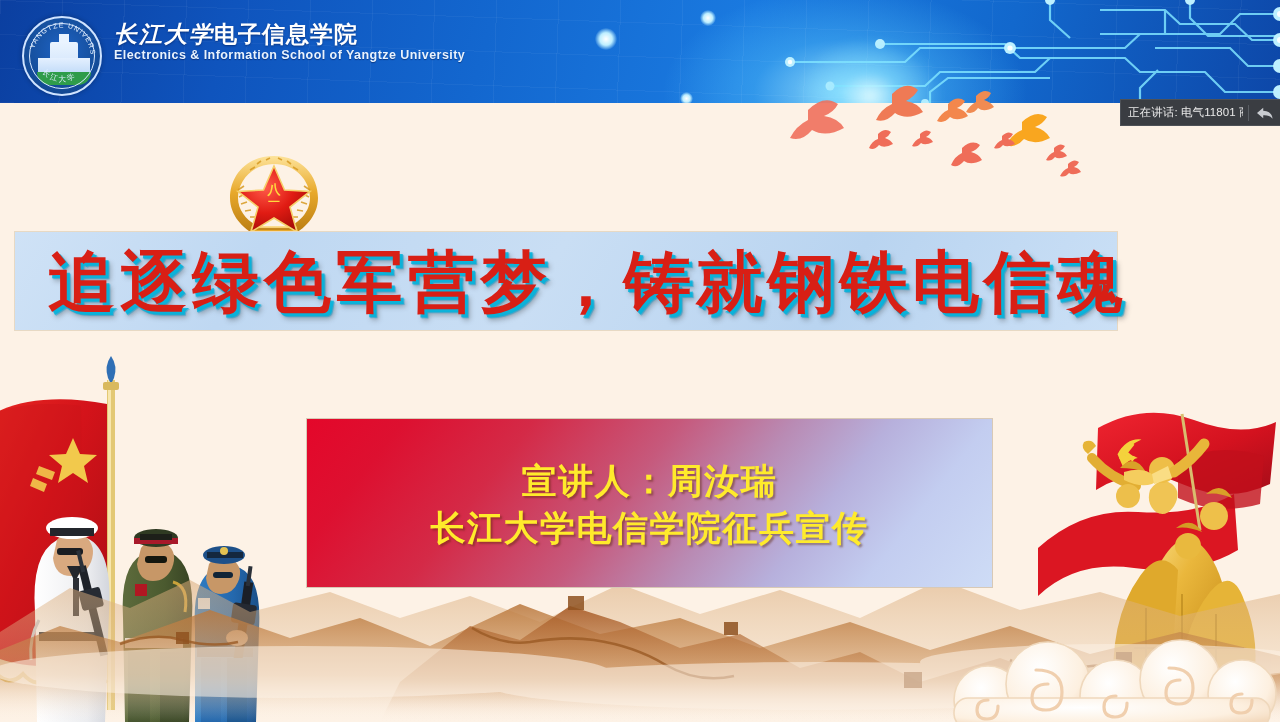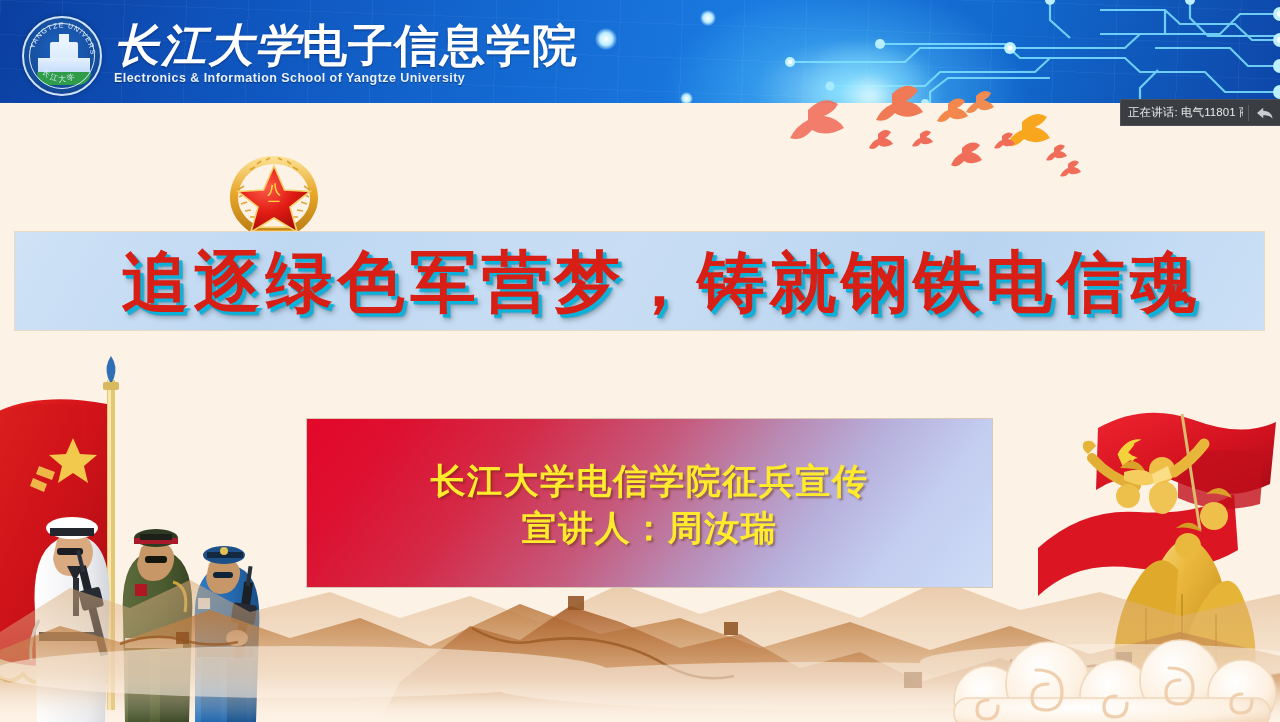--- a/index.html
+++ b/index.html
@@ -78,42 +78,42 @@
   .seal-water {
     position:absolute; left:13px; top:54px; width:54px; height:13px;
     background:#2f9c4a;
     border-radius:0 0 26px 26px;
   }
   .seal-ring-text {
     position:absolute; left:0; top:0; width:100%; height:100%;
   }
   .logo-text { padding-top:6px; }
   .logo-cn {
-    font-size:45px; font-weight:700; color:#ffffff; letter-spacing:1px;
+    font-size:23px; font-weight:700; color:#ffffff; letter-spacing:1px;
     line-height:1.05; white-space:nowrap;
     text-shadow:0 1px 2px rgba(0,20,70,.5);
   }
   .logo-cn .cursive { font-family:"DejaVu Serif","Liberation Serif",serif; font-style:italic; font-weight:700; letter-spacing:2px; }
   .logo-en {
     font-size:12.5px; font-weight:700; color:#e8f3ff; letter-spacing:.45px;
     margin-top:2px; white-space:nowrap;
     text-shadow:0 1px 1px rgba(0,20,70,.5);
   }
 
   
   .birds { position:absolute; left:770px; top:82px; width:330px; height:100px; }
 
   
   .emblem {
     position:absolute; left:222px; top:150px; width:104px; height:92px;
   }
 
   
   .title-box {
-    position:absolute; left:14px; top:231px; width:1251px; height:100px;
+    position:absolute; left:14px; top:231px; width:1104px; height:100px;
     background:linear-gradient(120deg,#cfe2f6 0%, #bfd8f2 22%, #c9def4 48%, #b9d4f0 74%, #cbe0f6 100%);
     border:1px solid #e7d9c4;
     display:flex; align-items:center; justify-content:center;padding-left:44px;
   }
   .title-text {
     font-family:"DejaVu Serif","Liberation Serif",serif;
     font-size:67px; font-weight:700; color:#d81f15;
     letter-spacing:5px; white-space:nowrap; line-height:1;
     text-shadow:
       3px 3px 0 rgba(0,180,220,.85),
@@ -513,22 +513,22 @@
     <g fill="none" stroke="#f0cfae" stroke-width="3.2" stroke-linecap="round">
       <path d="M108 92 q-16 0 -16 14 q0 12 14 12 q16 0 16 -18 q0 -22 -26 -22"></path>
       <path d="M240 88 q-14 0 -14 13 q0 11 13 11 q14 0 14 -16 q0 -20 -24 -20"></path>
       <path d="M48 108 q-11 0 -11 10 q0 9 10 9 q11 0 11 -13"></path>
       <path d="M176 104 q-12 0 -12 11 q0 10 11 10 q12 0 12 -14"></path>
       <path d="M302 102 q-11 0 -11 10 q0 9 10 9 q11 0 11 -13"></path>
     </g>
   </svg>
 
   <div class="subtitle-box">
+    <div class="subtitle-line">宣讲人：周汝瑞</div>
     <div class="subtitle-line">长江大学电信学院征兵宣传</div>
-    <div class="subtitle-line">宣讲人：周汝瑞</div>
   </div>
 
   <div class="speaking-overlay">
     <span class="speaking-text">正在讲话: 电气11801 商祎;</span>
     <span class="speaking-sep"></span>
     <span class="reply-icon">
       <svg viewBox="0 0 22 18" width="20" height="16">
         <path d="M9 3 L2 9 L9 15 L9 11.6 C14 11.3 17 12.4 19.5 15.4 C19 10 15.6 7.2 9 6.6 Z" fill="#c9ccd1"></path>
       </svg>
     </span>

